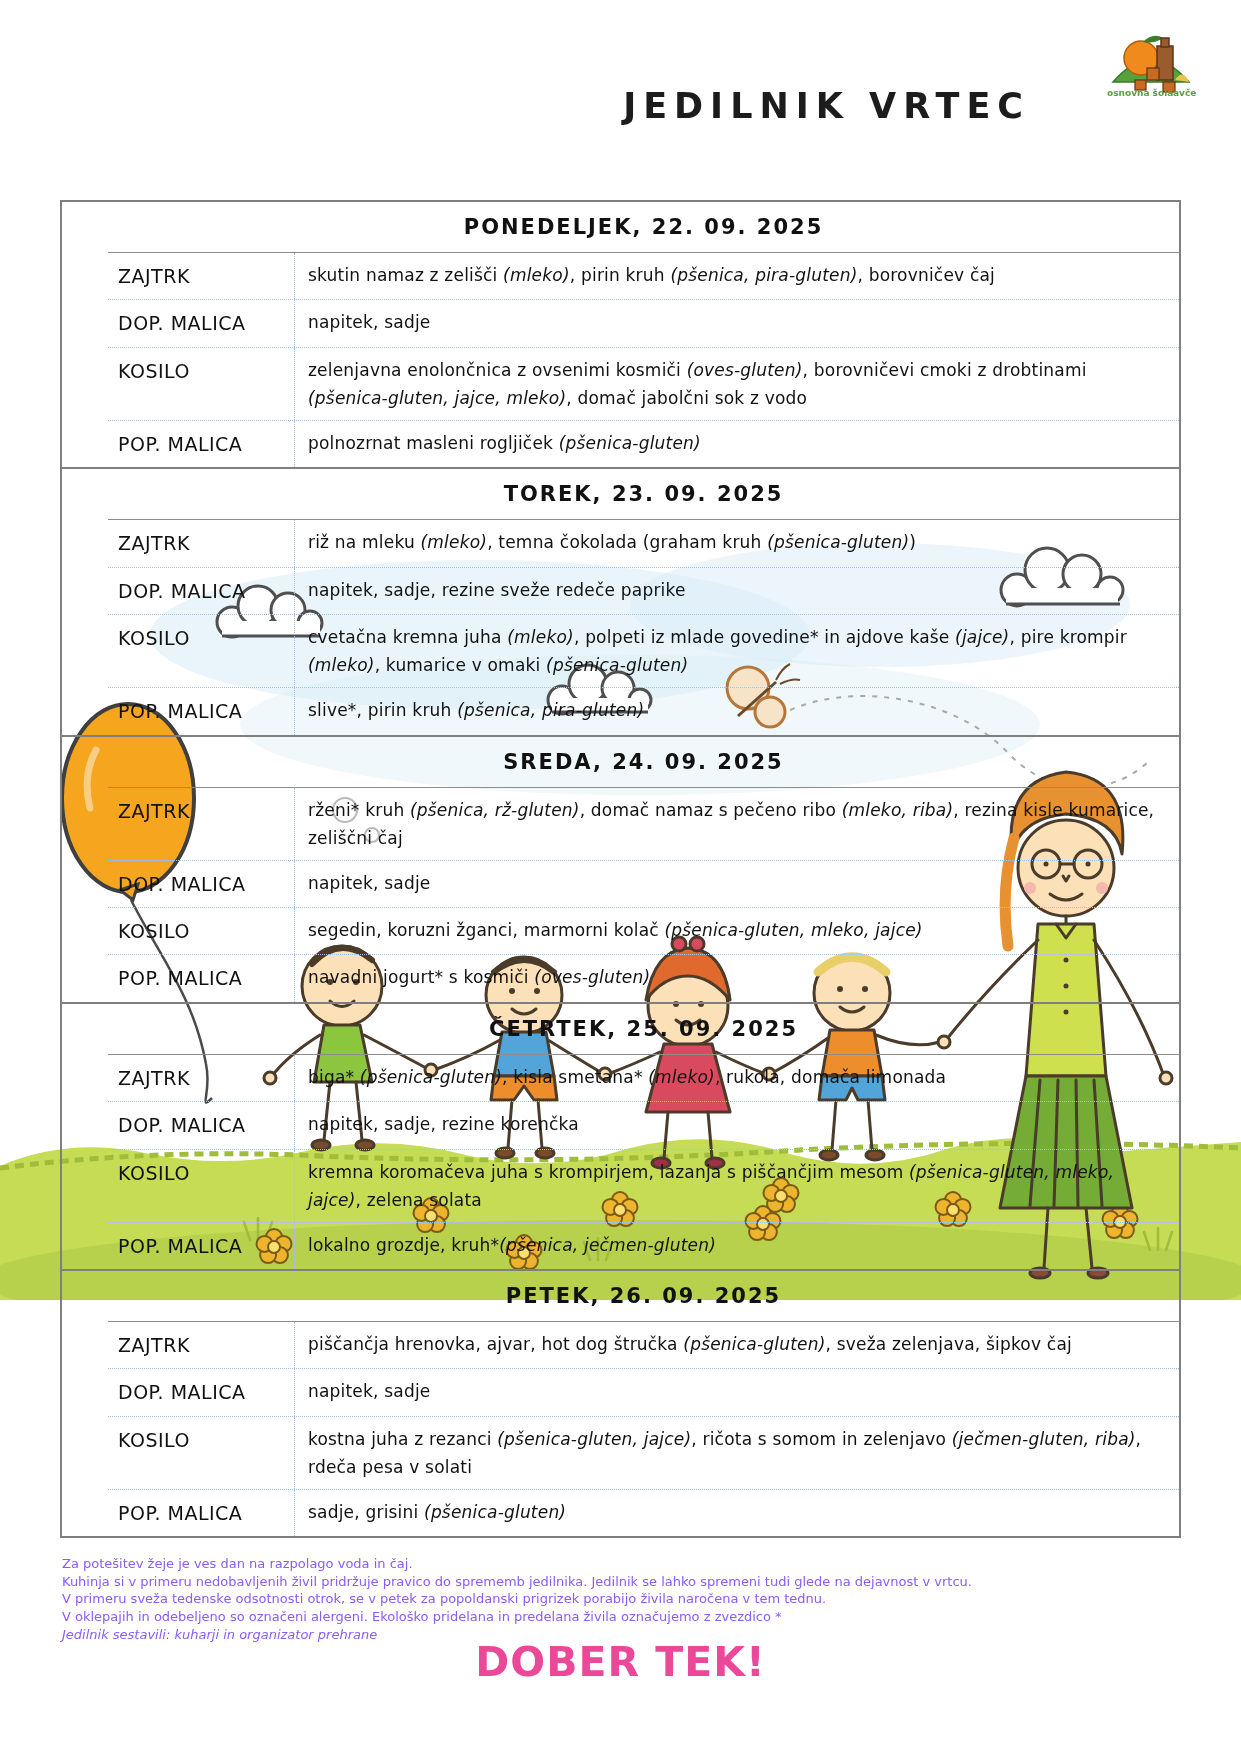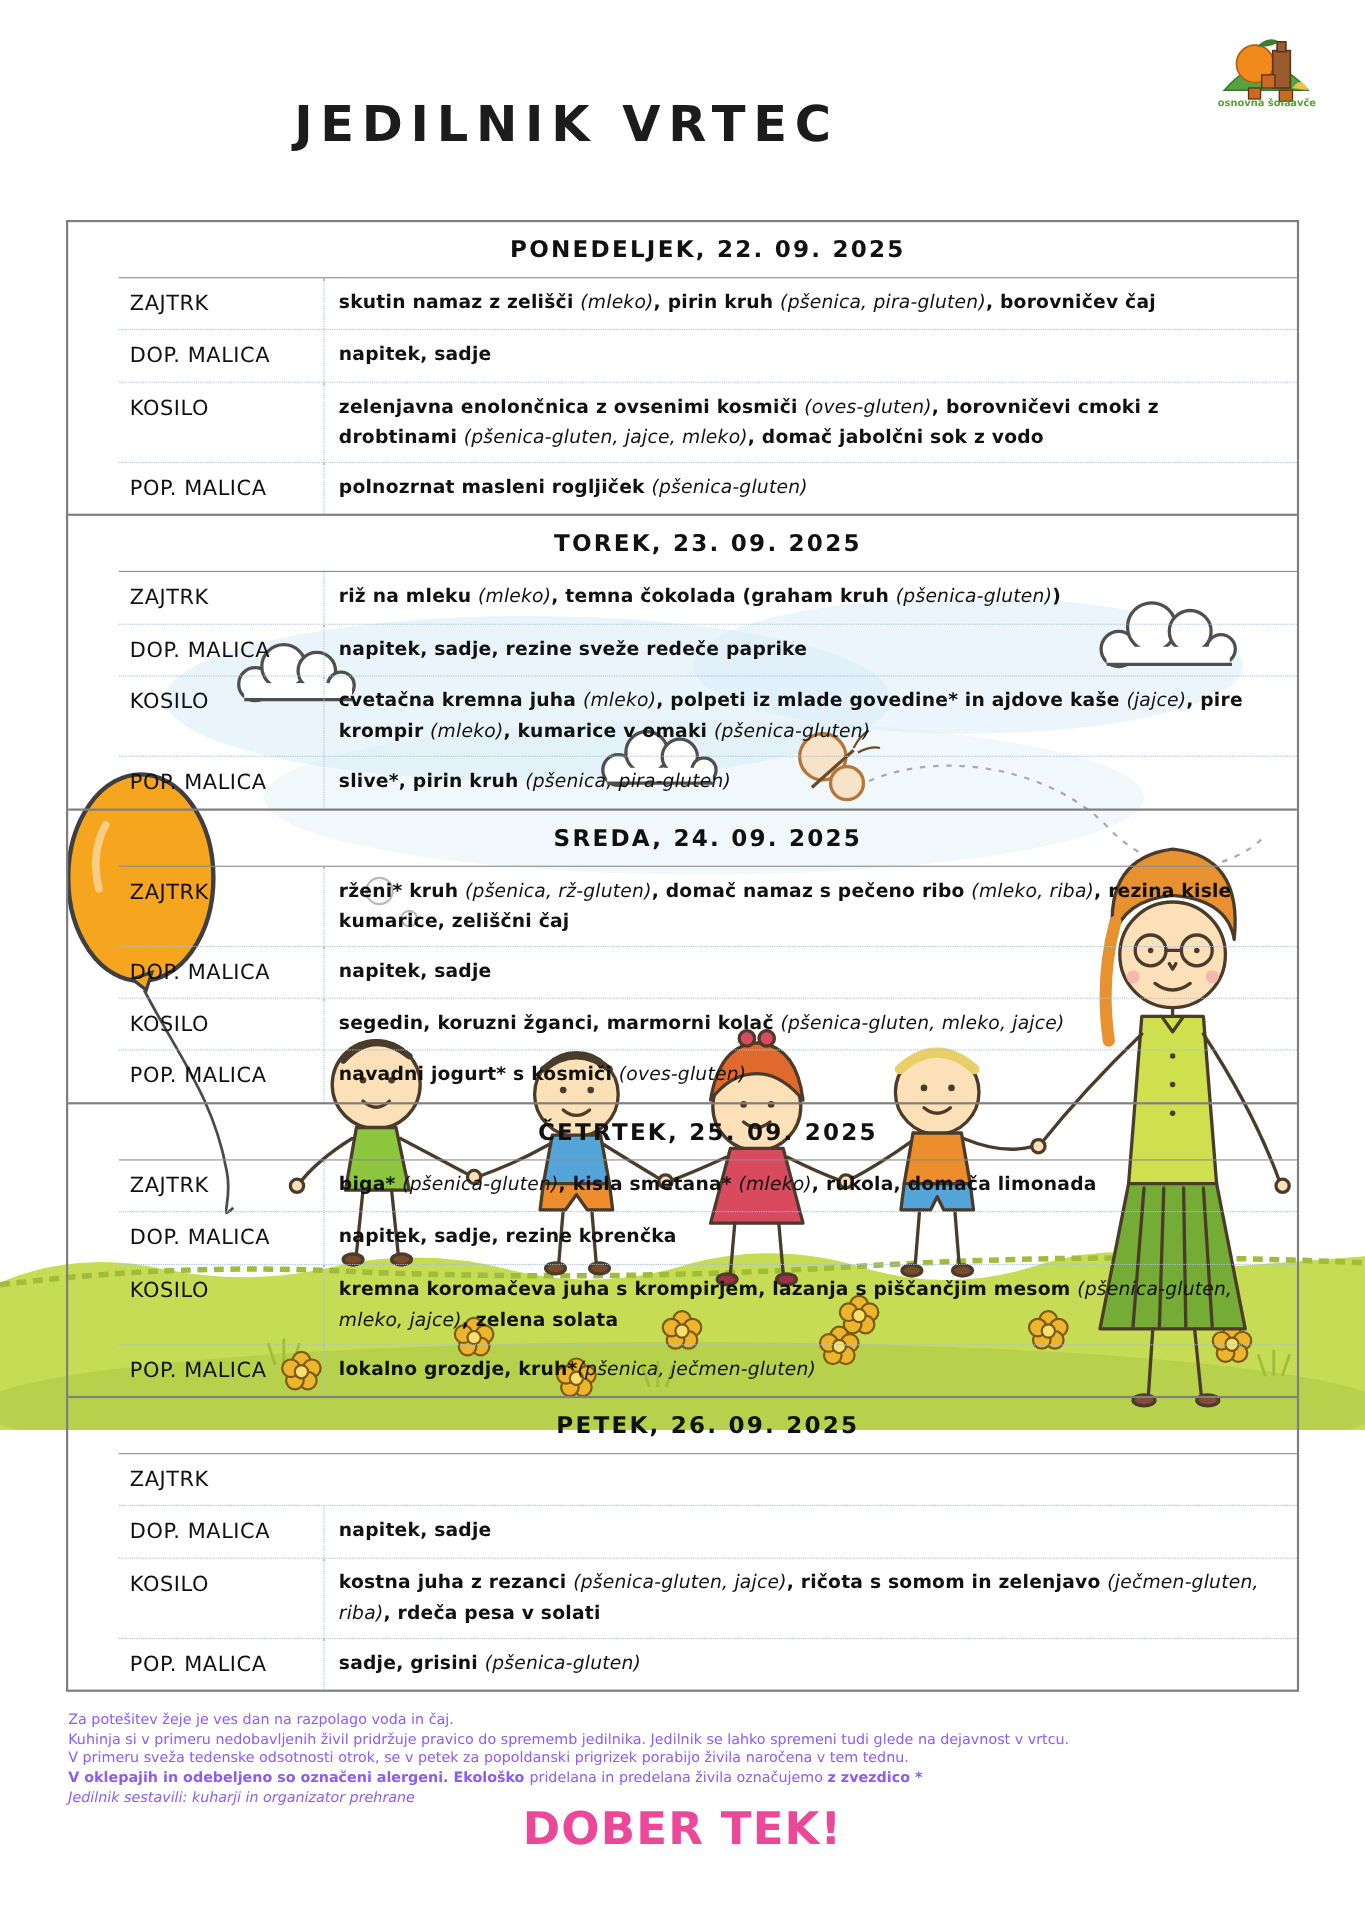--- a/index.html
+++ b/index.html
@@ -4,22 +4,22 @@
 <style>
   html,body{margin:0;padding:0;background:#ffffff;}
   .page{
     position:relative;width:1241px;height:1755px;margin:0 auto;
     background:#fff;overflow:hidden;
     font-family:"DejaVu Sans","Liberation Sans",sans-serif;color:#111;
   }
   
   .logo{position:absolute;top:24px;right:44px;width:92px;height:80px;}
   .title{
-    position:absolute;top:86px;left:0;width:1030px;text-align:center;
-    font-size:45px;font-weight:700;letter-spacing:7px;color:#1c1c1c;
+    position:absolute;top:86px;left:0;width:1030px;text-align:right;
+    font-size:35px;font-weight:700;letter-spacing:7px;color:#1c1c1c;
   }
   
   .menu{
     position:absolute;top:200px;left:60px;width:1121px;z-index:2;
     border:2px solid var(--c-border);background:transparent;
     box-sizing:border-box;
   }
   .day{border-bottom:2px solid var(--c-border);padding-left:46px;}
   .day:last-child{border-bottom:none;}
   .day-header{
@@ -31,21 +31,21 @@
   .meal-row + .meal-row{border-top:1px dotted var(--c-separator);}
   .meal-label{
     flex:0 0 172px;padding:8px 4px 8px 10px;font-size:19px;letter-spacing:0.5px;
     display:flex;align-items:flex-start;line-height:1.6;
   }
   .meal-content{
     flex:1;border-left:1px dotted var(--c-separator);
     padding:8px 18px 8px 13px;font-size:17px;line-height:1.65;font-weight:700;
     letter-spacing:0.2px;
   }
-  .s-b{font-weight:700;margin-top:48px;}
+  .s-b{font-weight:400;margin-top:48px;}
   .s-r{font-weight:400;}
   .s-i{font-weight:400;font-style:italic;}
   .s-it{font-weight:400;font-style:italic;}
   
   .footer{position:absolute;top:1556px;left:62px;width:1115px;z-index:2;
     font-size:13px;line-height:1.28;color:#8b5cf6;}
   .note{margin:0 0 1px 0;font-weight:400;}
   .closing{
     position:absolute;top:1638px;left:0;width:1241px;text-align:center;z-index:2;
     font-size:41px;font-weight:700;letter-spacing:1px;color:#ec4899;
@@ -385,20 +385,21 @@
         </div>
         <div class="meal-row">
           <div class="meal-label">POP. MALICA</div>
           <div class="meal-content"><span class="s-b">lokalno grozdje, kruh*</span><span class="s-i">(pšenica, ječmen-gluten)</span></div>
         </div>
       </div>
       <div class="day">
         <div class="day-header">PETEK, 26. 09. 2025</div>
         <div class="meal-row">
           <div class="meal-label">ZAJTRK</div>
+          <div class="meal-content"><span class="s-b">piščančja hrenovka, ajvar, hot dog štručka </span><span class="s-i">(pšenica-gluten)</span><span class="s-b">, sveža zelenjava, šipkov čaj</span></div>
         </div>
         <div class="meal-row">
           <div class="meal-label">DOP. MALICA</div>
           <div class="meal-content"><span class="s-b">napitek, sadje</span></div>
         </div>
         <div class="meal-row">
           <div class="meal-label">KOSILO</div>
           <div class="meal-content"><span class="s-b">kostna juha z rezanci </span><span class="s-i">(pšenica-gluten, jajce)</span><span class="s-b">, ričota s somom in zelenjavo </span><span class="s-i">(ječmen-gluten, riba)</span><span class="s-b">, rdeča pesa v solati</span></div>
         </div>
         <div class="meal-row">

